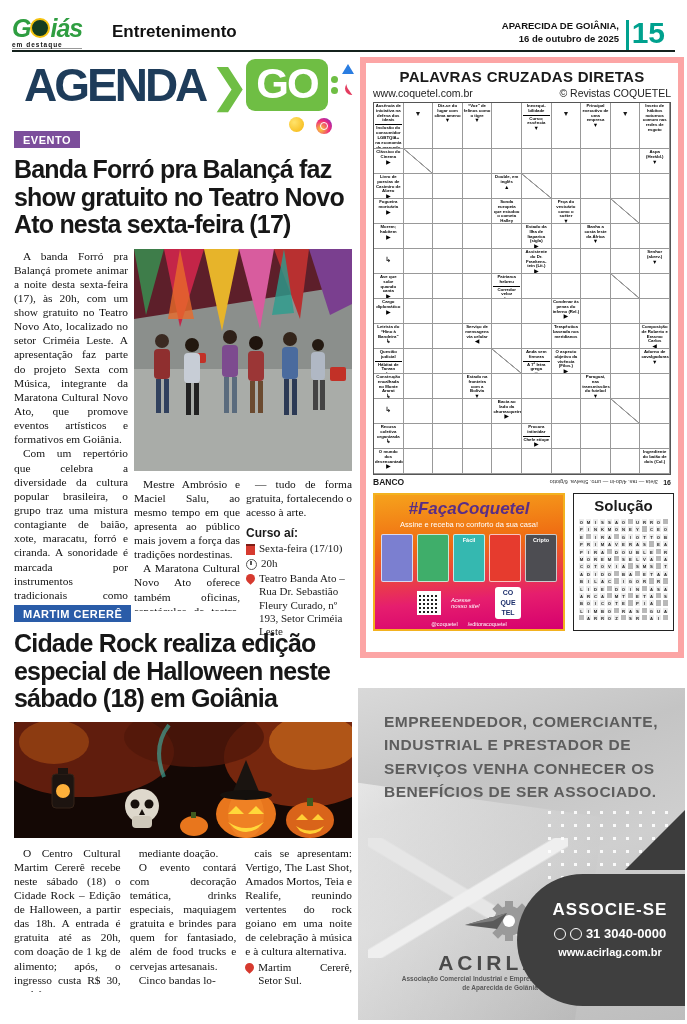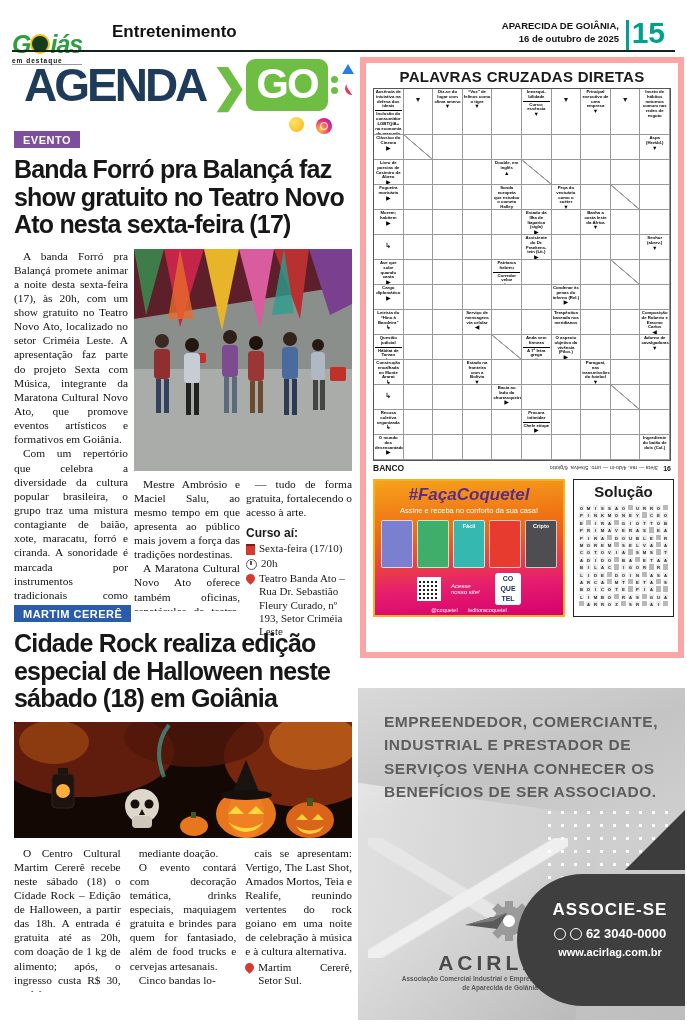--- a/index.html
+++ b/index.html
@@ -3,21 +3,21 @@
 <meta charset="utf-8">
 <style>
   html,body{margin:0;padding:0;background:#e9e9e7;}
   .page{position:relative;width:687px;height:1024px;background:#fff;margin:0 auto;overflow:hidden;
         font-family:"Liberation Serif", serif;color:#1a1a1a;}
   .sans{font-family:"Liberation Sans", sans-serif;}
 
   
   .hdr{position:absolute;left:12px;top:14px;right:12px;height:36px;}
   .hdr-rule{position:absolute;left:12px;right:12px;top:50px;height:2px;background:#14211c;}
-  .logo{position:absolute;left:0;top:18px;width:86px;}
+  .logo{position:absolute;left:0;top:2px;width:86px;}
   .logo-main{font-family:"Liberation Sans",sans-serif;font-weight:bold;font-style:italic;
              font-size:25px;color:#2f9e41;letter-spacing:-1px;line-height:1;}
   .o-emblem{display:inline-block;width:16px;height:16px;border-radius:50%;background:#143d1f;
             border:2px solid #f4c20d;vertical-align:-1px;}
   .logo-sub{font-family:"Liberation Sans",sans-serif;font-size:6.5px;font-weight:bold;color:#111;
             letter-spacing:1px;border-bottom:1px solid #999;width:70px;}
   .section-name{position:absolute;left:100px;top:8px;font-family:"Liberation Sans",sans-serif;
                 font-weight:bold;font-size:17px;color:#111;}
   .dateblock{position:absolute;right:56px;top:6px;text-align:right;font-family:"Liberation Sans",sans-serif;
              font-weight:bold;font-size:9.5px;line-height:1.35;color:#111;}
@@ -262,20 +262,24 @@
               <span class="ic ic-pin-icon"></span>
               <span>Teatro Banda Ato – Rua Dr. Sebastião Fleury Curado, nº 193, Setor Criméia Leste</span>
             </div>
           </div>
       </div>
     </div>
   </section>
 
   <div class="xwbox">
     <div class="xw-title">PALAVRAS CRUZADAS DIRETAS</div>
+    <div class="xw-sub">
+      <span>www.coquetel.com.br</span>
+      <span>© Revistas COQUETEL</span>
+    </div>
     <div class="xw-grid" id="xw-grid" style="grid-template-columns: repeat(10, 1fr); grid-template-rows: 46px repeat(13, 25px);">
         <div class="xcell clue">
           <div>Ausência de iniciativa na defesa dos ideais</div>
           <div class="t2">Inclusão do consumidor LGBTQIA+ na economia de mercado</div>
         </div>
         <div class="xcell arrowcell">▼</div>
         <div class="xcell clue">
           <div>Diz-se do lugar com clima ameno</div>
           <span class="arr">▼</span>
         </div>
@@ -873,19 +877,19 @@
         <polygon points="2,30 44,18 30,26" fill="#7d7d7d"></polygon>
       </svg>
       <div class="ac-brand">ACIRLAG</div>
       <div class="ac-brandsub">Associação Comercial Industrial e Empresarial da Região Leste de Aparecida de Goiânia</div>
     </div>
     <div class="ac-panel">
       <div class="ac-cta">ASSOCIE-SE</div>
       <div class="ac-phone">
         <span class="ac-picon"></span>
         <span class="ac-picon"></span>
-        <span>62 3040-0000</span>
+        <span>31 3040-0000</span>
       </div>
       <div class="ac-site">www.acirlag.com.br</div>
     </div>
   </div>
 
 </div>
 
 </body></html>

